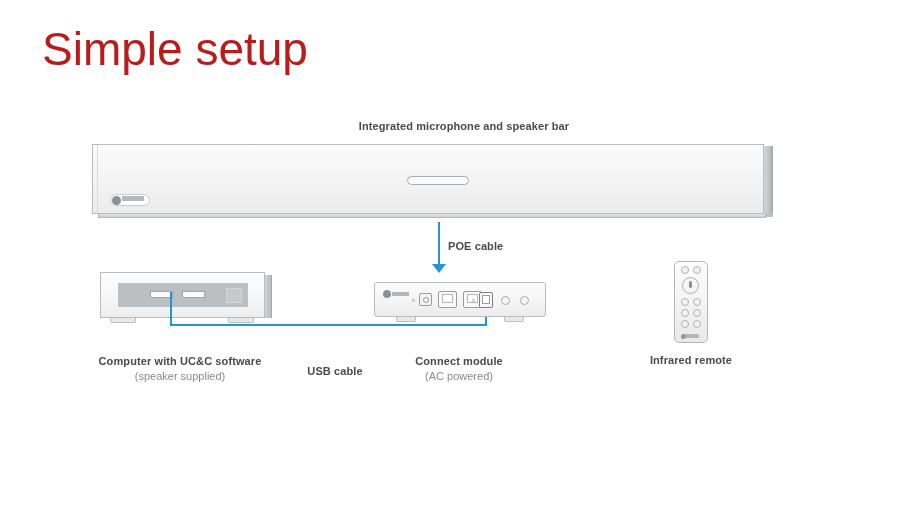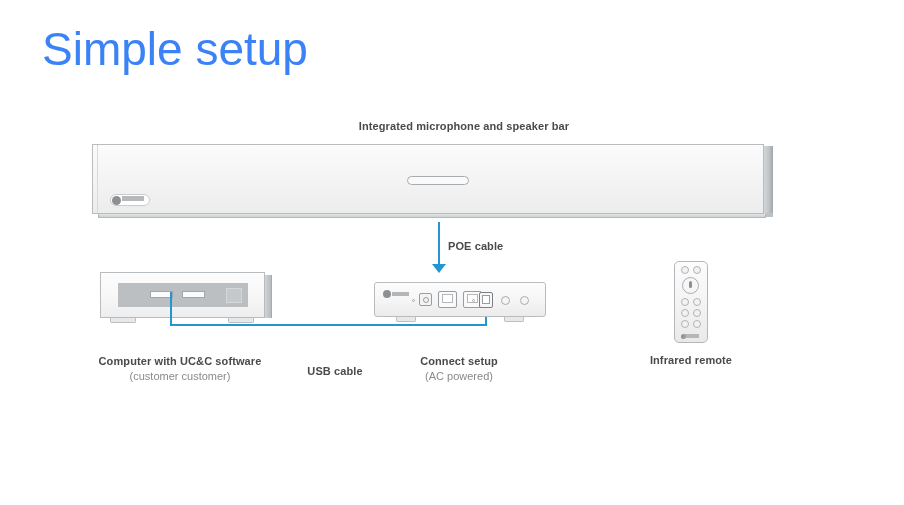--- a/index.html
+++ b/index.html
@@ -16,21 +16,21 @@
     -webkit-font-smoothing: antialiased;
   }
 
   
   #page-title {
     position: absolute;
     left: 42px;
     top: 20px;
     font-size: 46px;
     font-weight: 400;
-    color: #3b82f6;
+    color: #b91c1c;
     letter-spacing: 0px;
     line-height: 58px;
     white-space: nowrap;
   }
 
   
   .cap-bold {
     position: absolute;
     font-size: 11px;
     font-weight: bold;
@@ -474,20 +474,20 @@
   <div class="rbtn rbtn-sm" id="rbtn-r1b"></div>
   <div class="rbtn rbtn-sm" id="rbtn-r2a"></div>
   <div class="rbtn rbtn-sm" id="rbtn-r2b"></div>
   <div class="rbtn rbtn-sm" id="rbtn-r3a"></div>
   <div class="rbtn rbtn-sm" id="rbtn-r3b"></div>
   <div id="remote-logo-dot"></div>
   <div id="remote-logo"></div>
 </div>
 
 <div class="cap-bold" style="left:80px; top:355px; width:200px;">Computer with UC&amp;C software</div>
-<div class="cap-sub" style="left:80px; top:370px; width:200px;">(customer customer)</div>
+<div class="cap-sub" style="left:80px; top:370px; width:200px;">(speaker supplied)</div>
 
 <div class="cap-bold" style="left:275px; top:365px; width:120px;">USB cable</div>
 
-<div class="cap-bold" style="left:389px; top:355px; width:140px;">Connect setup</div>
+<div class="cap-bold" style="left:389px; top:355px; width:140px;">Connect module</div>
 <div class="cap-sub" style="left:389px; top:370px; width:140px;">(AC powered)</div>
 
 <div class="cap-bold" style="left:621px; top:354px; width:140px;">Infrared remote</div>
 
 </body></html>

